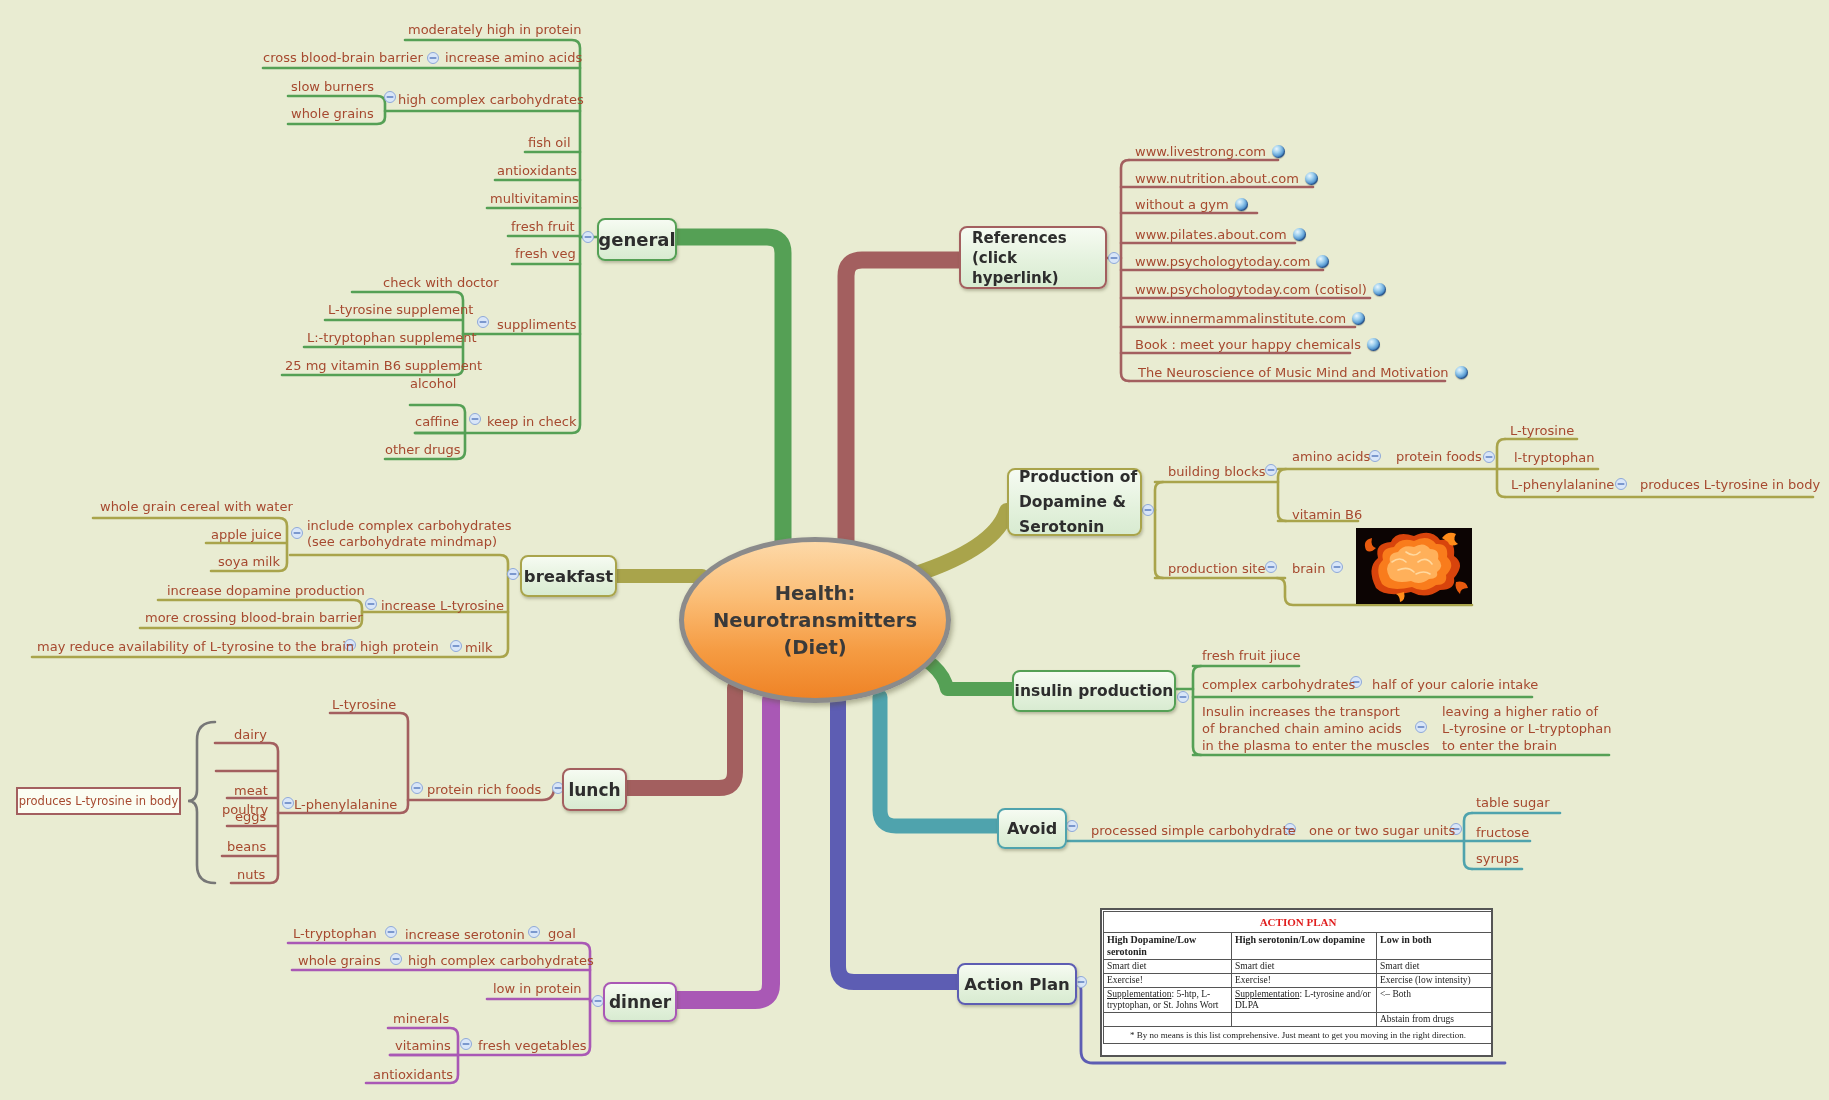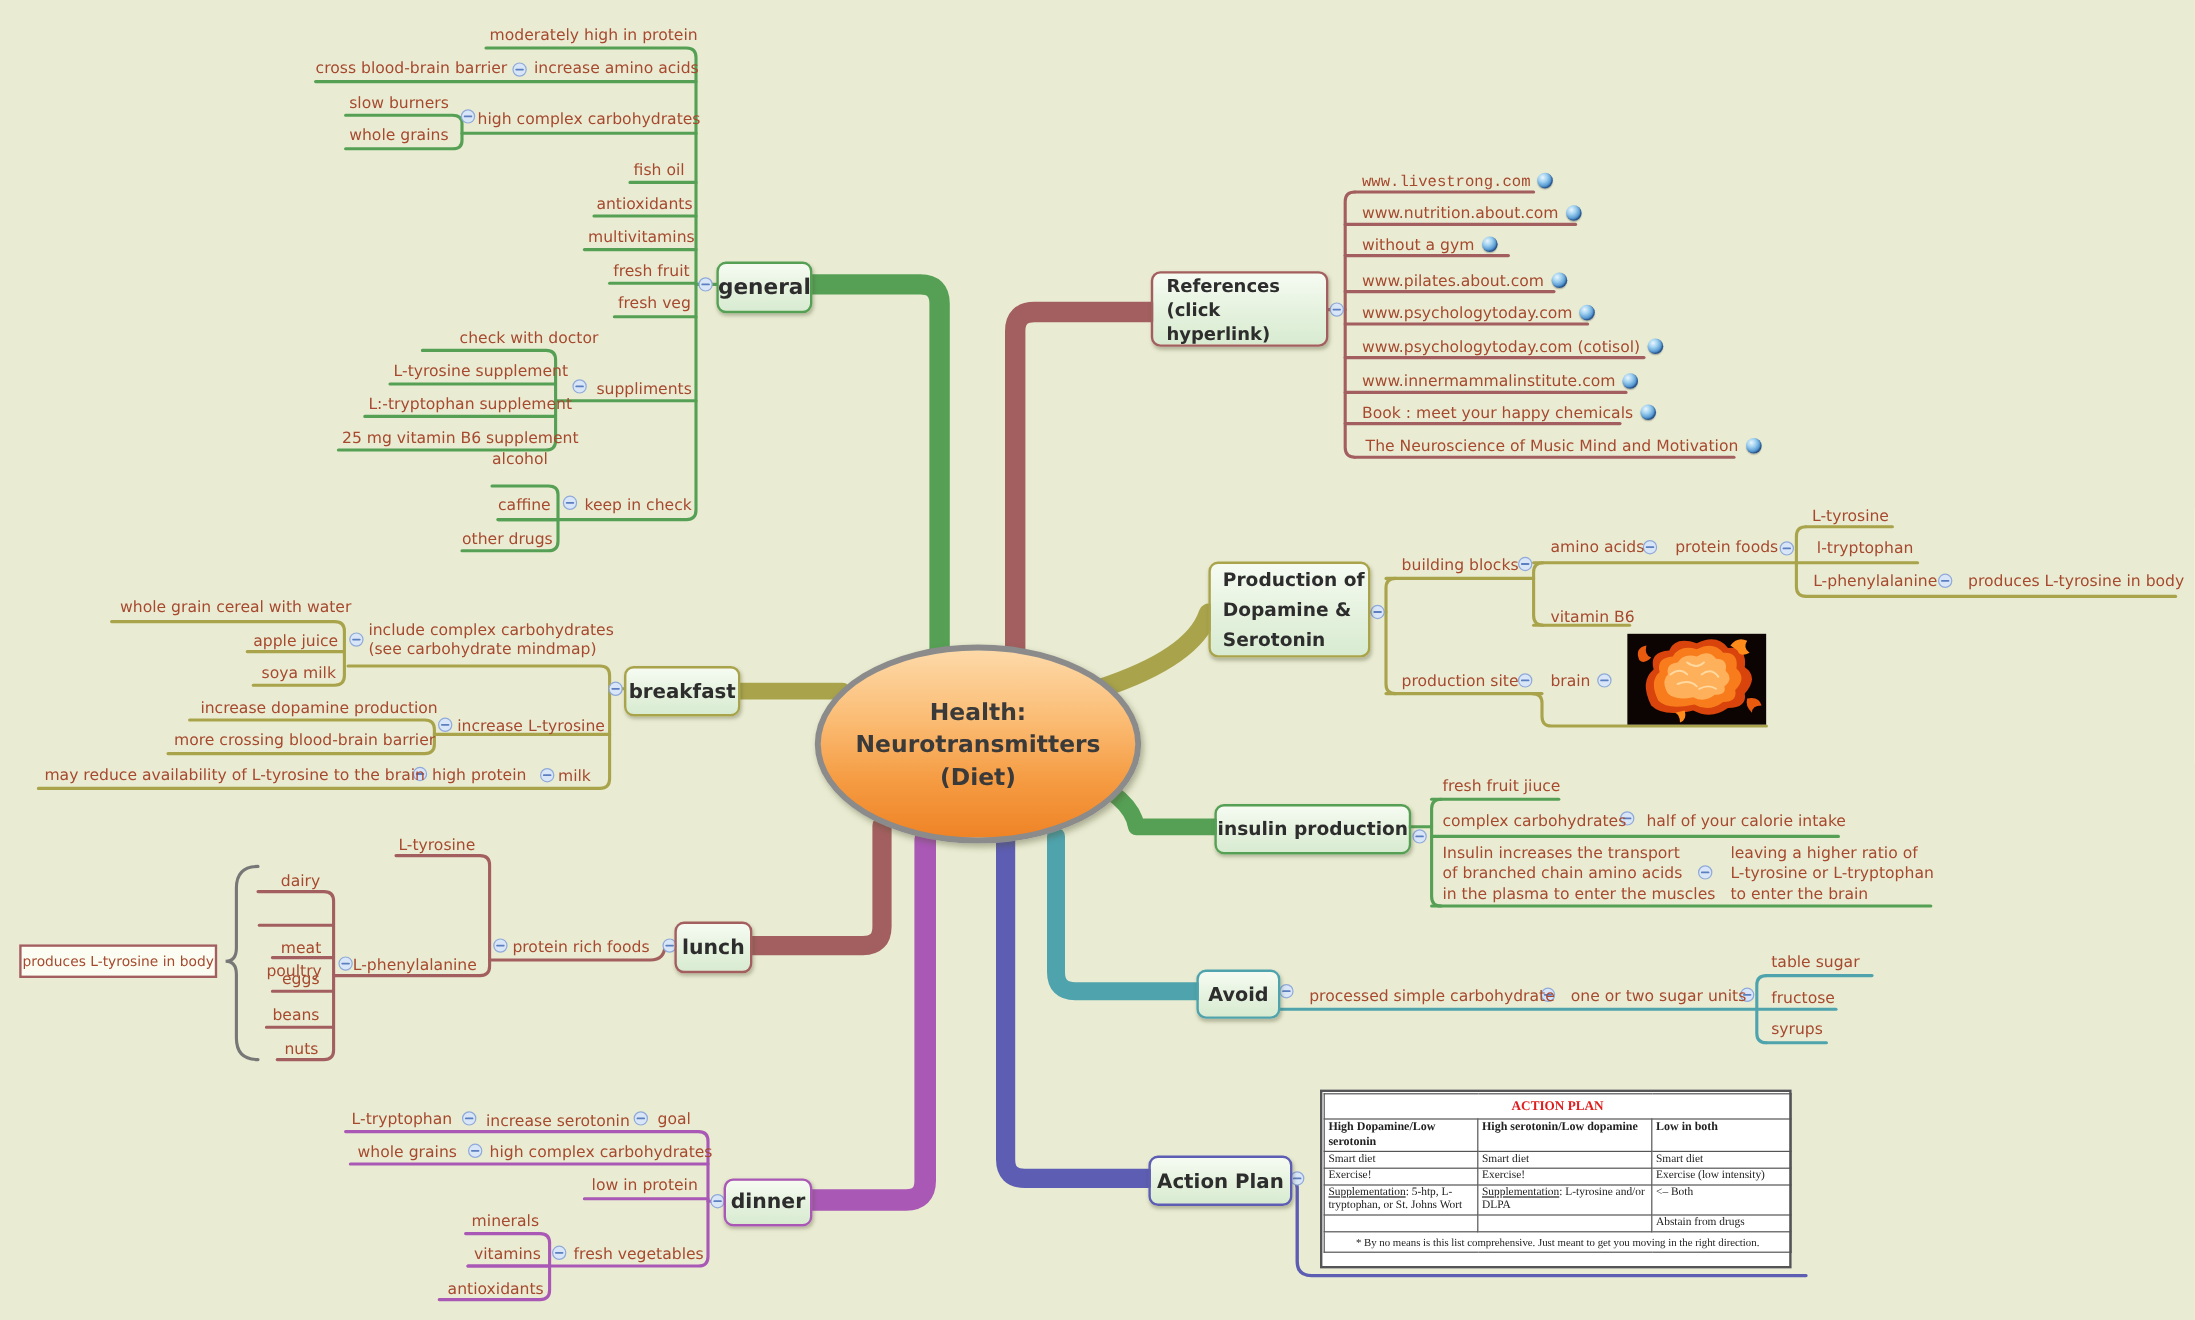--- a/index.html
+++ b/index.html
@@ -300,21 +300,21 @@
   <div>(Diet)</div>
 </div>
 
 <div class="node" style="left:597px;top:218px;width:76px;height:39px;border:2.5px solid #55a055;font-size:18px;">
       <span>general</span>
     </div>
 <div class="node" style="left:959px;top:226px;width:148px;height:63px;border:2.5px solid #a35f5f;font-size:15px;flex-direction:column;align-items:flex-start;padding-left:11px;box-sizing:border-box;line-height:20px;">
   <span>References</span>
   <span>(click hyperlink)</span>
 </div>
-<div class="node" style="left:1007px;top:468px;width:135px;height:80px;border:2.5px solid #a9a44b;font-size:15.5px;flex-direction:column;align-items:flex-start;padding-left:10px;box-sizing:border-box;line-height:25px;">
+<div class="node" style="left:1007px;top:468px;width:135px;height:68px;border:2.5px solid #a9a44b;font-size:15.5px;flex-direction:column;align-items:flex-start;padding-left:10px;box-sizing:border-box;line-height:25px;">
   <span>Production of</span>
   <span>Dopamine &amp;</span>
   <span>Serotonin</span>
 </div>
 <div class="node" style="left:1012px;top:670px;width:160px;height:38px;border:2.5px solid #55a055;font-size:15.5px;">
       <span>insulin production</span>
     </div>
 <div class="node" style="left:997px;top:808px;width:66px;height:37px;border:2.5px solid #4fa3ad;font-size:16px;">
       <span>Avoid</span>
     </div>
@@ -345,21 +345,21 @@
 <div class="lb" style="left:355px;top:275px;margin-left:28px;">check with doctor</div>
 <div class="lb" style="left:328px;top:302px;text-align:center;">L-tyrosine supplement</div>
 <div class="lb" style="left:307px;top:330px;">L:-tryptophan supplement</div>
 <div class="lb" style="left:285px;top:358px;">25 mg vitamin B6 supplement</div>
 <div class="lb" style="left:497px;top:317px;">suppliments</div>
 <div class="lb" style="left:410px;top:376px;">alcohol</div>
 <div class="lb" style="left:415px;top:414px;">caffine</div>
 <div class="lb" style="left:385px;top:442px;">other drugs</div>
 <div class="lb" style="left:487px;top:414px;">keep in check</div>
 
-<div class="refrow" style="left:1135px;top:144px;font-family:Liberation Mono, monospace;"><span>www.livestrong.com</span><span class="globe"></span></div>
+<div class="refrow" style="left:1135px;top:144px;"><span>www.livestrong.com</span><span class="globe"></span></div>
 <div class="refrow" style="left:1135px;top:171px;"><span>www.nutrition.about.com</span><span class="globe"></span></div>
 <div class="refrow" style="left:1135px;top:197px;"><span>without a gym</span><span class="globe"></span></div>
 <div class="refrow" style="left:1135px;top:227px;"><span>www.pilates.about.com</span><span class="globe"></span></div>
 <div class="refrow" style="left:1135px;top:254px;"><span>www.psychologytoday.com</span><span class="globe"></span></div>
 <div class="refrow" style="left:1135px;top:282px;"><span>www.psychologytoday.com (cotisol)</span><span class="globe"></span></div>
 <div class="refrow" style="left:1135px;top:311px;"><span>www.innermammalinstitute.com</span><span class="globe"></span></div>
 <div class="refrow" style="left:1135px;top:337px;text-align:right;"><span>Book : meet your happy chemicals</span><span class="globe"></span></div>
 <div class="refrow" style="left:1138px;top:365px;"><span>The Neuroscience of Music Mind and Motivation</span><span class="globe"></span></div>
 
 <div class="lb" style="left:1168px;top:464px;">building blocks</div>

